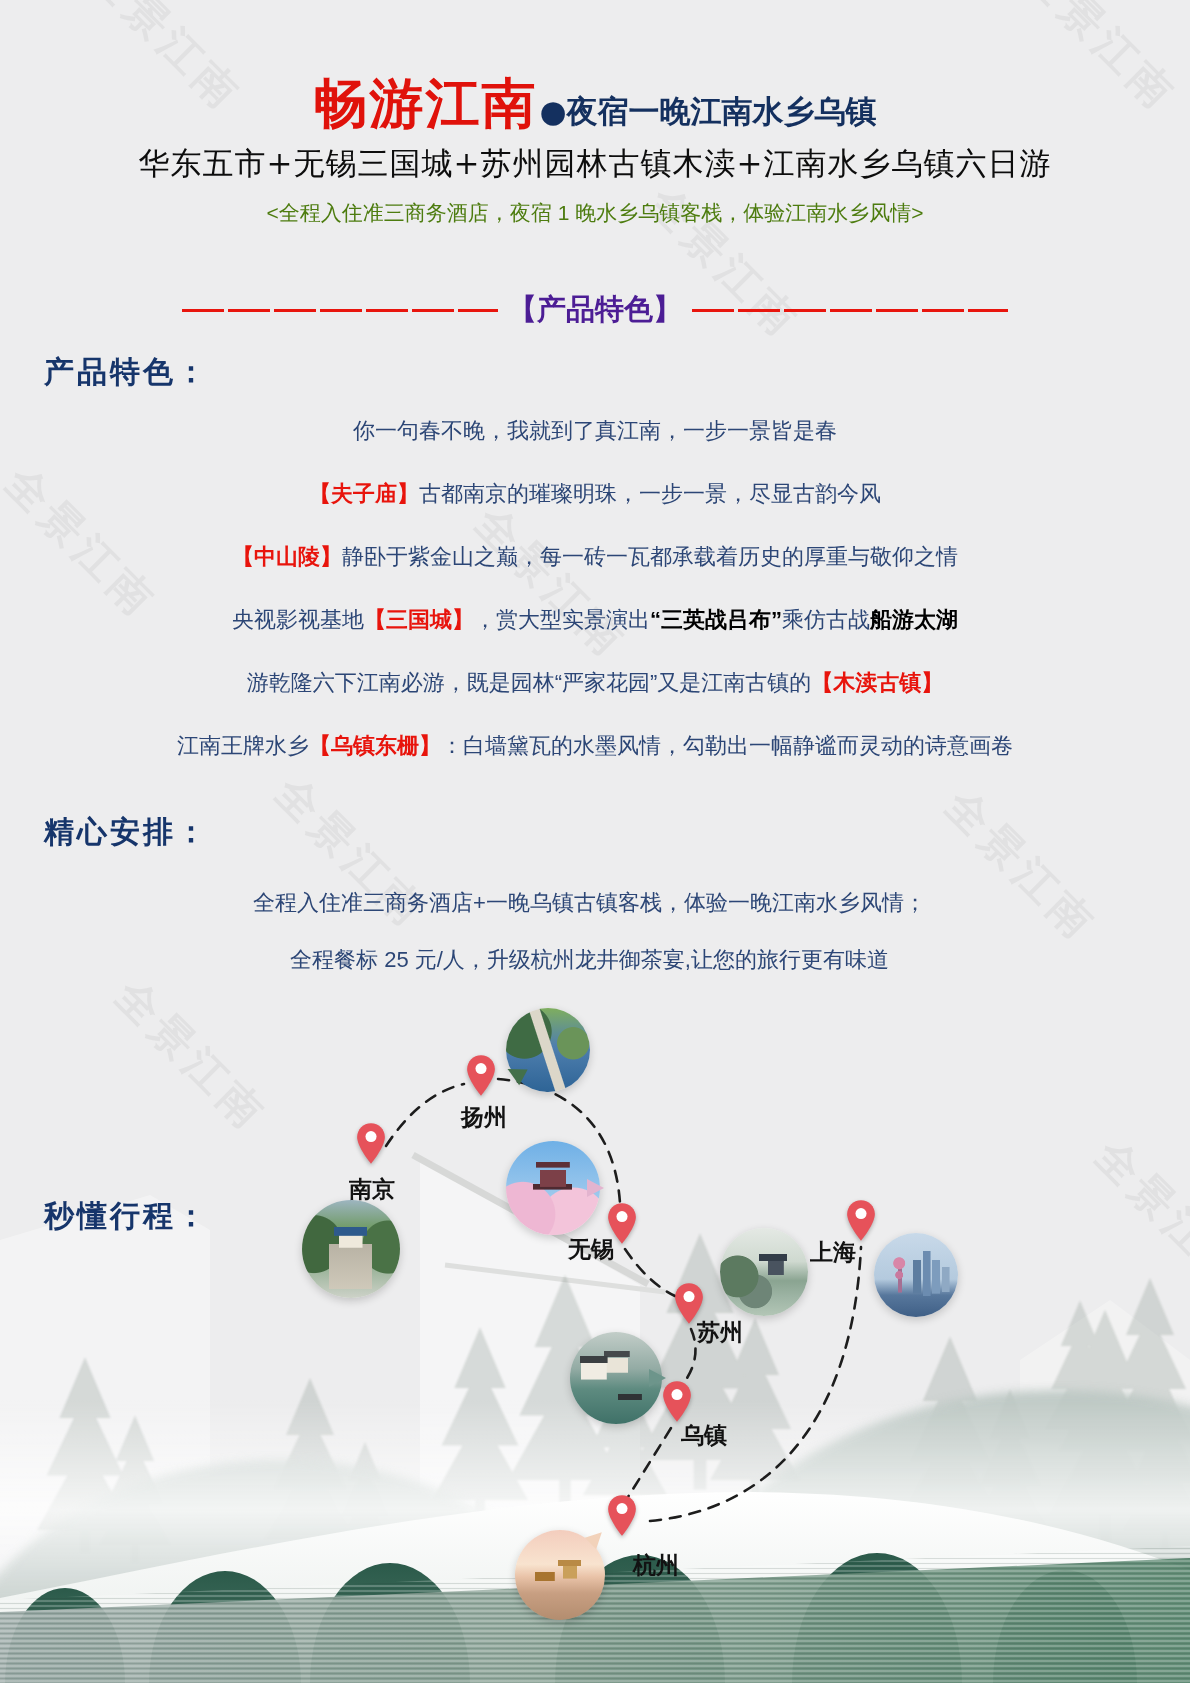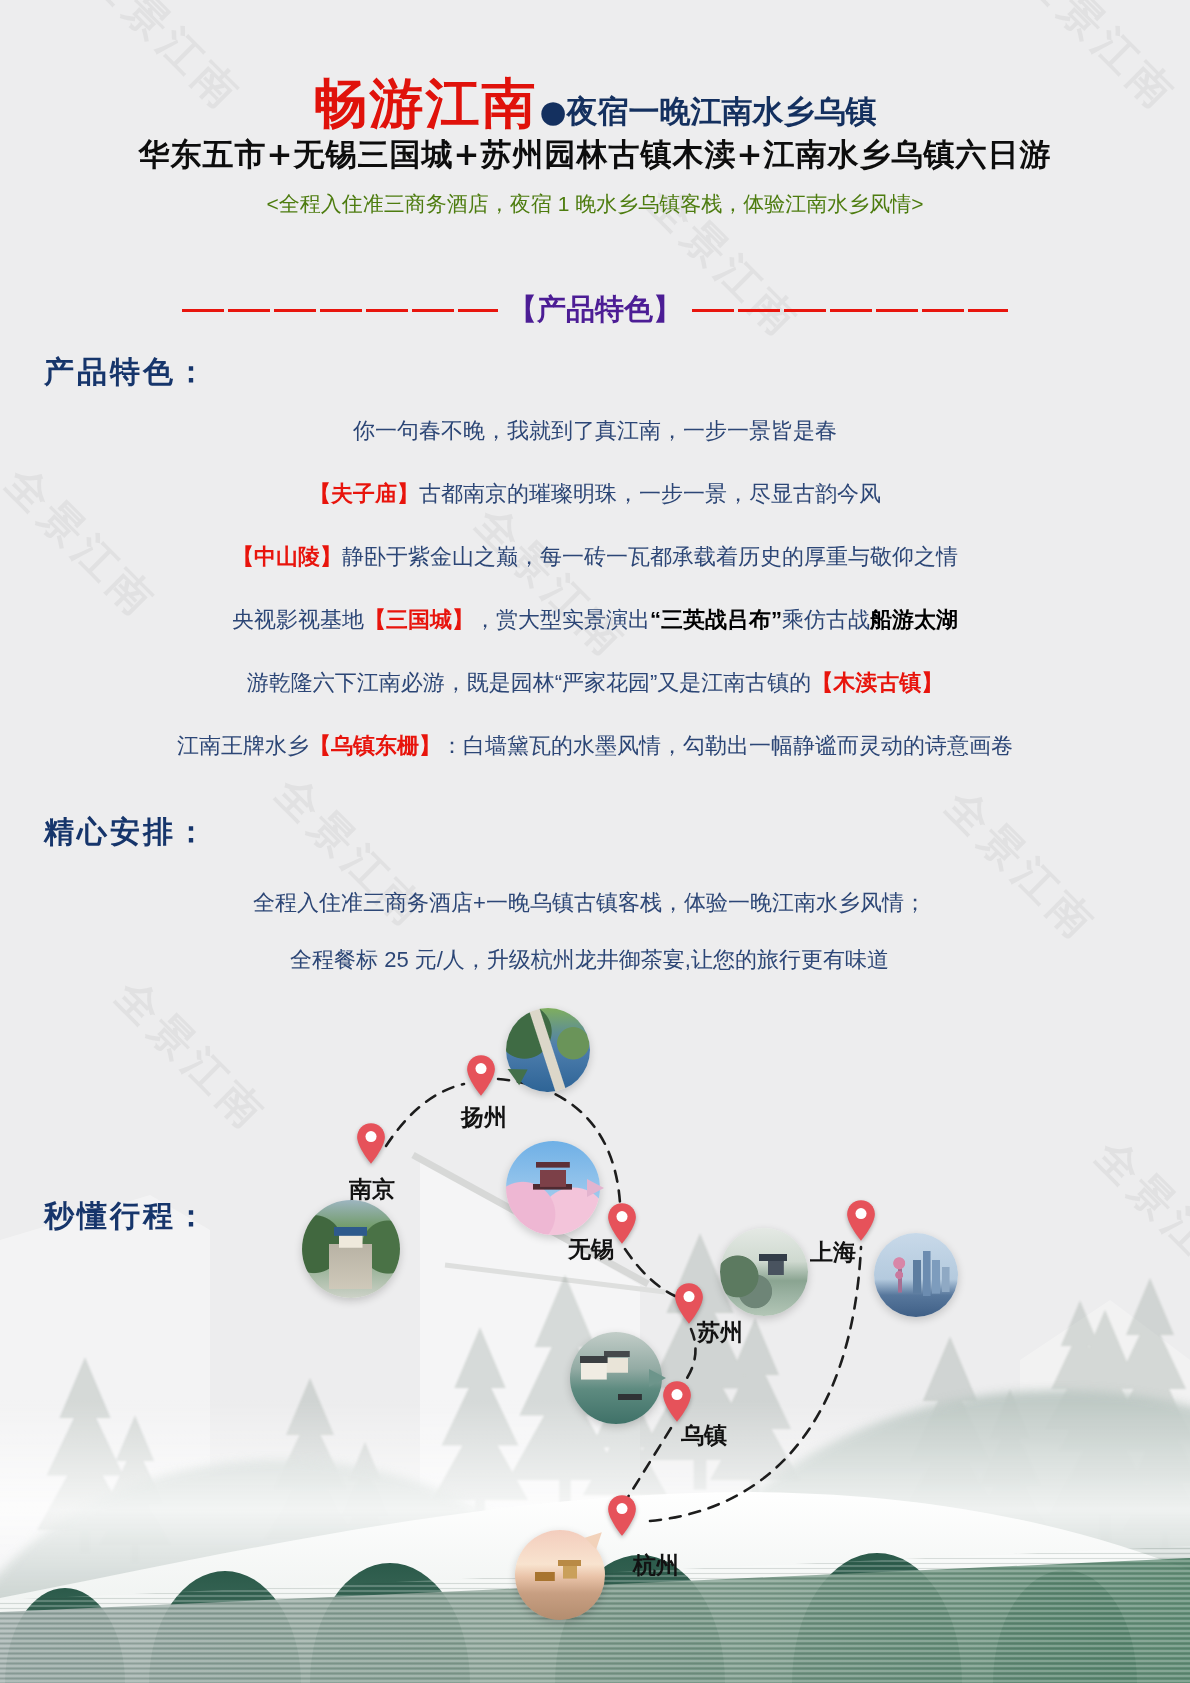--- a/index.html
+++ b/index.html
@@ -20,21 +20,21 @@
   .title-row{display:flex;justify-content:center;align-items:baseline;gap:2px;}
   .main-title{
     font-family:"DejaVu Serif",serif;font-weight:bold;font-size:54px;line-height:1;
     color:#e0120b;letter-spacing:2px;
   }
   .sub-title{
     font-family:"DejaVu Serif",serif;font-weight:bold;font-size:31px;line-height:1;
     color:#14305f;
   }
   .header-line2{
-    margin-top:4px;font-family:"DejaVu Serif",serif;font-weight:bold;
+    margin-top:13px;font-family:"DejaVu Serif",serif;font-weight:normal;
     font-size:31px;color:#0d0d0d;letter-spacing:1px;
   }
   .header-line3{margin-top:14px;font-size:21px;color:#4d7c0f;}
   
   #divider{position:absolute;top:290px;left:0;right:0;z-index:10;
     display:flex;align-items:center;justify-content:center;gap:10px;}
   .dline{width:316px;height:3px;
     background:repeating-linear-gradient(90deg,#e8150d 0 42px,rgba(232,21,13,0) 42px 46px);}
   .dlabel{font-size:29px;font-weight:bold;color:#4c1d95;}
   

